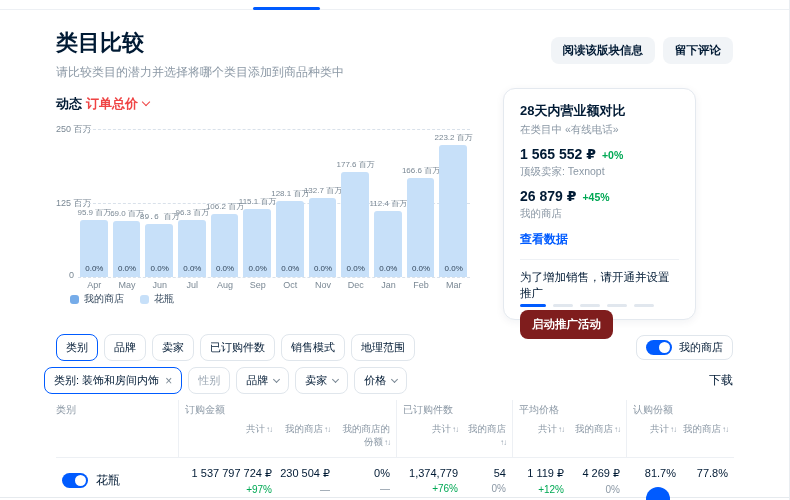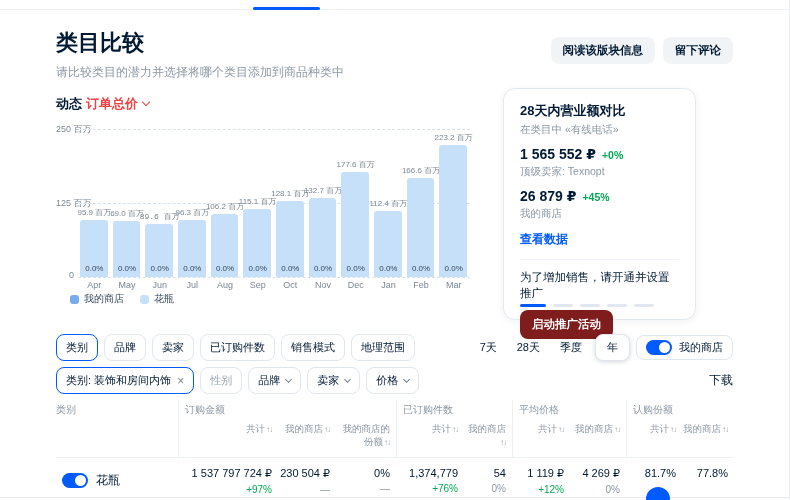--- a/index.html
+++ b/index.html
@@ -41,21 +41,21 @@
   .delta-pos{color:#00a854;font-size:10.5px;font-weight:700;}
   .card-link{display:inline-block;margin-top:10px;color:#005bff;font-size:12px;font-weight:700;cursor:pointer;}
   .card-hr{border:0;border-top:1px solid #eef1f5;margin:11px 0 10px;}
   .promo-text{font-size:11.5px;line-height:1.35;}
   .promo-btn{margin-top:9px;background:#7f1d1d;color:#fff;border-radius:8px;padding:7px 12px;font-size:11.5px;font-weight:700;}
   .dots{position:absolute;left:16px;bottom:12px;display:flex;gap:7px;align-items:center;}
   .dash{height:3px;border-radius:2px;background:#e1e7ee;width:20px;}
   .dash.active{background:#005bff;width:26px;}
   
   .filters1{position:absolute;left:56px;right:56px;top:334px;display:flex;justify-content:space-between;align-items:center;}
-  .filters2{position:absolute;left:56px;right:56px;top:367px;display:flex;justify-content:space-between;align-items:center;}
+  .filters2{position:absolute;left:44px;right:56px;top:367px;display:flex;justify-content:space-between;align-items:center;}
   .chip-row{display:flex;gap:6px;align-items:center;}
   .chip{border:1px solid #e0e6ec;border-radius:8px;padding:5px 9px;font-size:11px;display:flex;align-items:center;gap:6px;background:#fff;white-space:nowrap;color:#001a34;}
   .chip.active{border-color:#005bff;}
   .chip.muted{color:#9aa6b2;}
   .period{font-size:11px;padding:5px 7px;color:#001a34;}
   .period.active{border:1px solid #e0e6ec;border-radius:8px;background:#fff;box-shadow:0 1px 4px rgba(16,40,60,.18);padding:5px 11px;}
   .toggle-chip{border:1px solid #e0e6ec;border-radius:8px;padding:4px 9px;display:flex;gap:7px;align-items:center;font-size:11px;cursor:pointer;background:#fff;}
   .toggle{width:26px;height:15px;border-radius:8px;background:#005bff;position:relative;flex:none;display:inline-block;}
   .toggle::after{content:"";position:absolute;right:2px;top:2px;width:11px;height:11px;border-radius:50%;background:#fff;}
   .close-x{color:#7a8894;font-size:12px;line-height:1;}
@@ -203,26 +203,20 @@
   <div class="filters1">
     <div class="chip-row">
         <button class="chip active">类别</button>
         <button class="chip">品牌</button>
         <button class="chip">卖家</button>
         <button class="chip">已订购件数</button>
         <button class="chip">销售模式</button>
         <button class="chip">地理范围</button>
       </div>
     <div class="chip-row">
-      <div class="chip-row">
-          <button class="period">7天</button>
-          <button class="period">28天</button>
-          <button class="period">季度</button>
-          <button class="period active">年</button>
-        </div>
       <div class="toggle-chip">
         <span class="toggle"></span>
         <span>我的商店</span>
       </div>
     </div>
   </div>
 
   <div class="filters2">
     <div class="chip-row">
         <span class="chip active">

